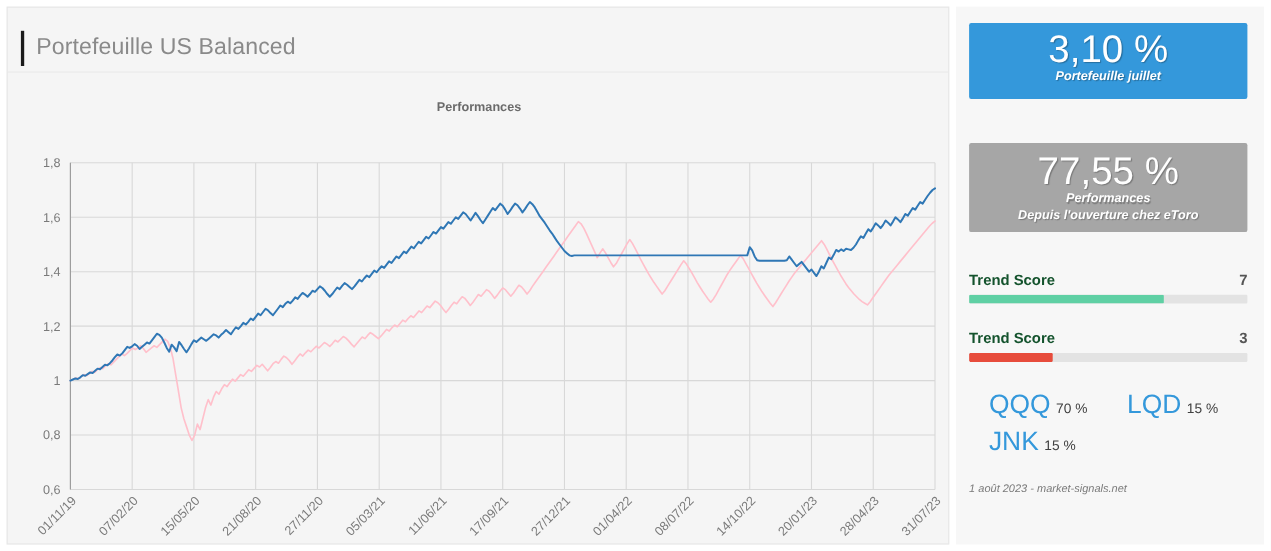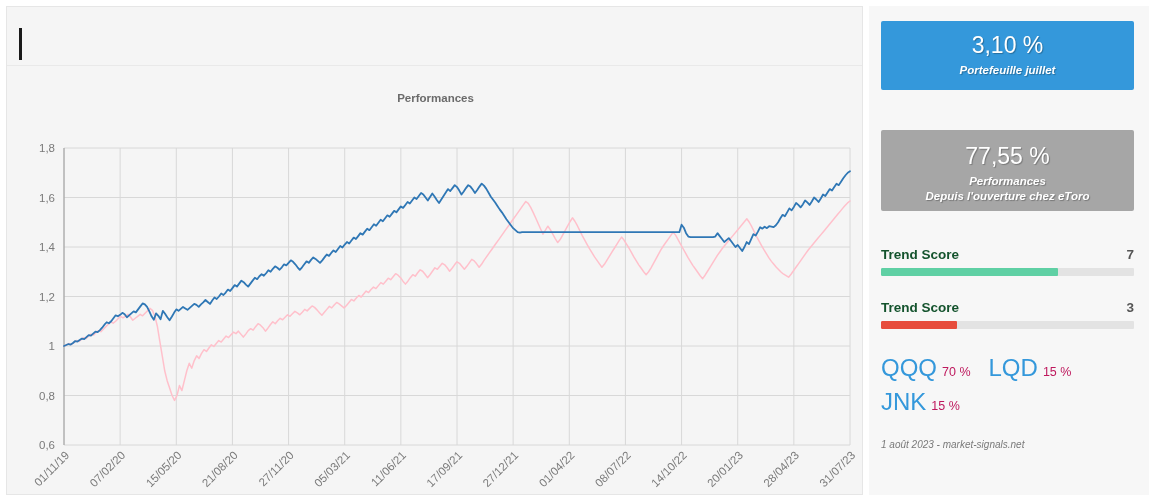--- a/index.html
+++ b/index.html
@@ -133,21 +133,21 @@
     background: #3498db;
     padding-top: 6px;
   }
   .stat-card.secondary {
     top: 124px;
     height: 81px;
     background: #a6a6a6;
     padding-top: 8px;
   }
   .stat-value {
-    font-size: 23px;
+    font-size: 35px;
     font-weight: 400;
     line-height: 36px;
     text-shadow: 1px 1px 1px rgba(0,0,0,0.28);
   }
   .stat-label {
     font-size: 11.5px;
     font-weight: bold;
     font-style: italic;
     line-height: 15px;
     text-shadow: 1px 1px 1px rgba(0,0,0,0.28);
@@ -202,43 +202,45 @@
   .hold {
     display: flex;
     align-items: baseline;
     gap: 5px;
     margin-right: 13px;
   }
   .hold-ticker {
     font-size: 24px;
     color: #3498db;
     font-weight: 400;
+    margin-left: 18px;
   }
   .hold-weight {
     font-size: 12.5px;
-    color: #be185d;
+    color: #404040;
   }
   .footer-note {
     position: absolute;
     left: 12px;
     top: 433px;
     font-size: 10px;
     font-style: italic;
     color: #7a7a7a;
   }
 </style>
 </head>
 <body>
 
 <div class="page">
 
   <div class="left-card">
 
     <div class="title-row">
       <div class="title-accent"></div>
+      <div class="page-title">Portefeuille US Balanced</div>
       <div class="title-sep"></div>
     </div>
 
     <div class="chart-title">Performances</div>
 
 
     <div class="plot-wrap">
       <svg class="plot-svg" id="plot" width="857" height="489">
           <line x1="57" y1="438" x2="843" y2="438" stroke="#d8d8d8" stroke-width="1"></line>
           <text x="48" y="442" text-anchor="end" font-family="&quot;Liberation Sans&quot;, sans-serif" font-size="11.5" fill="#7a7a7a">0,6</text>

